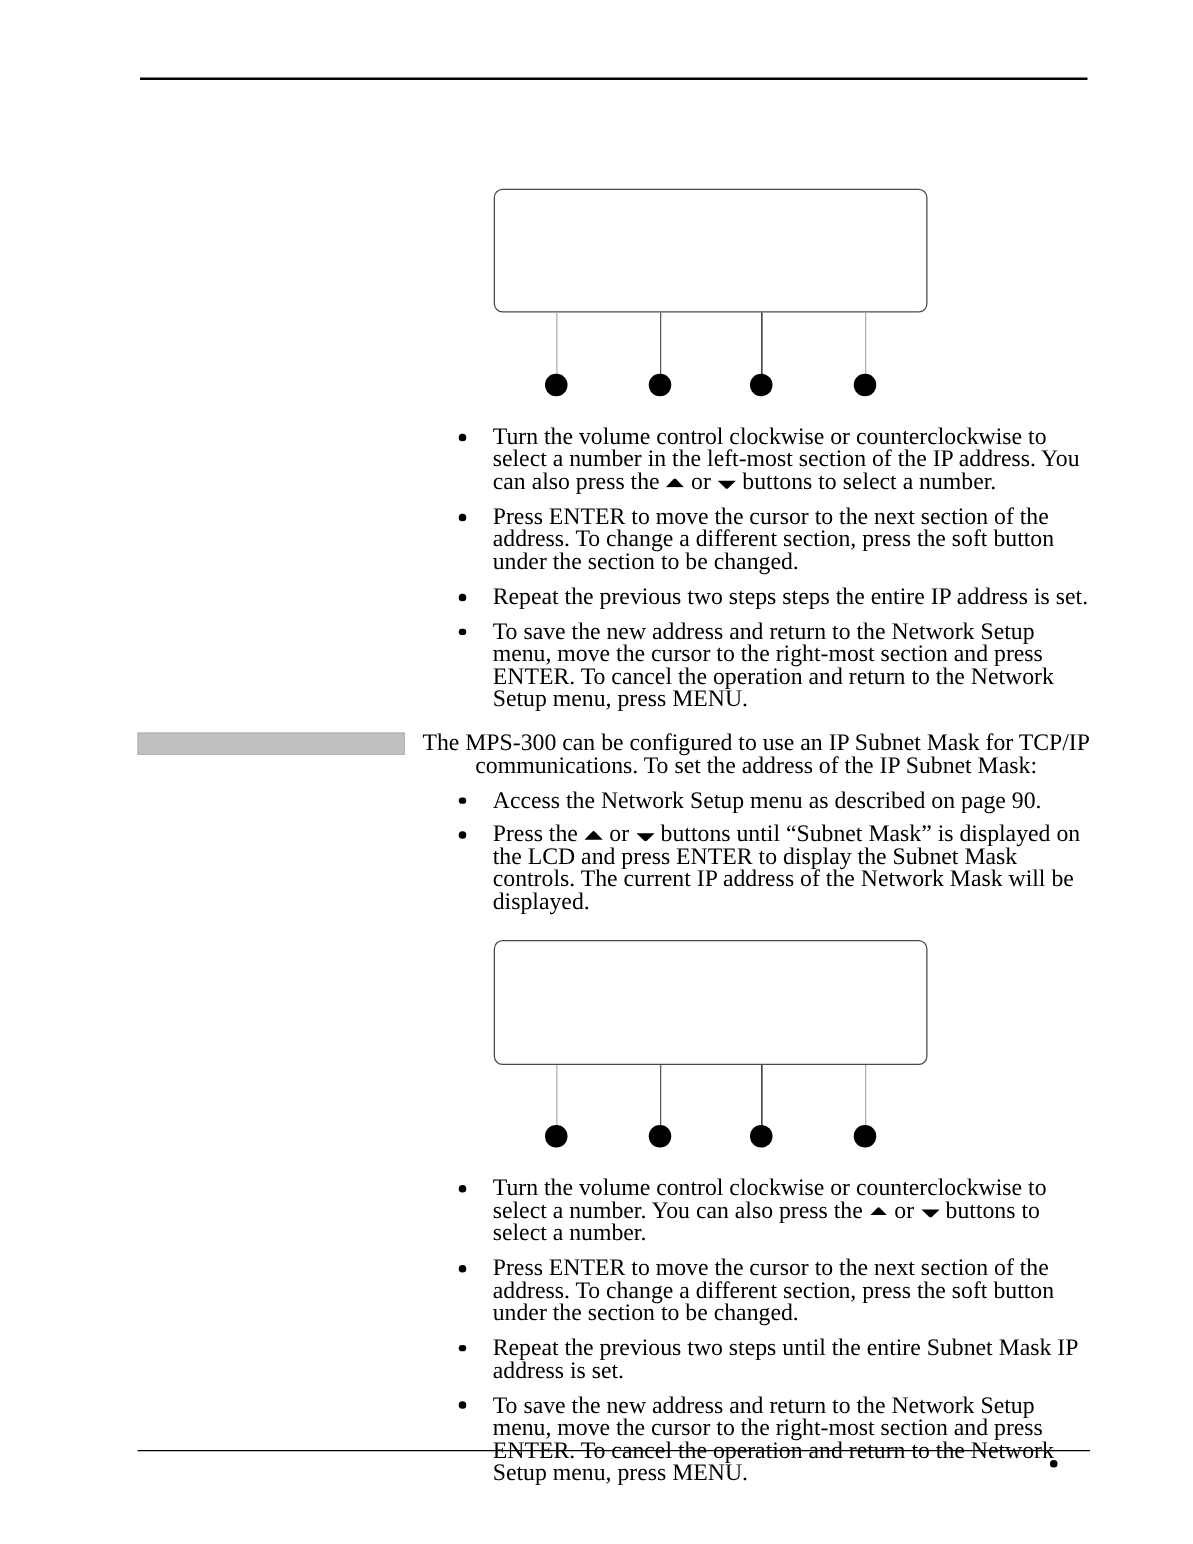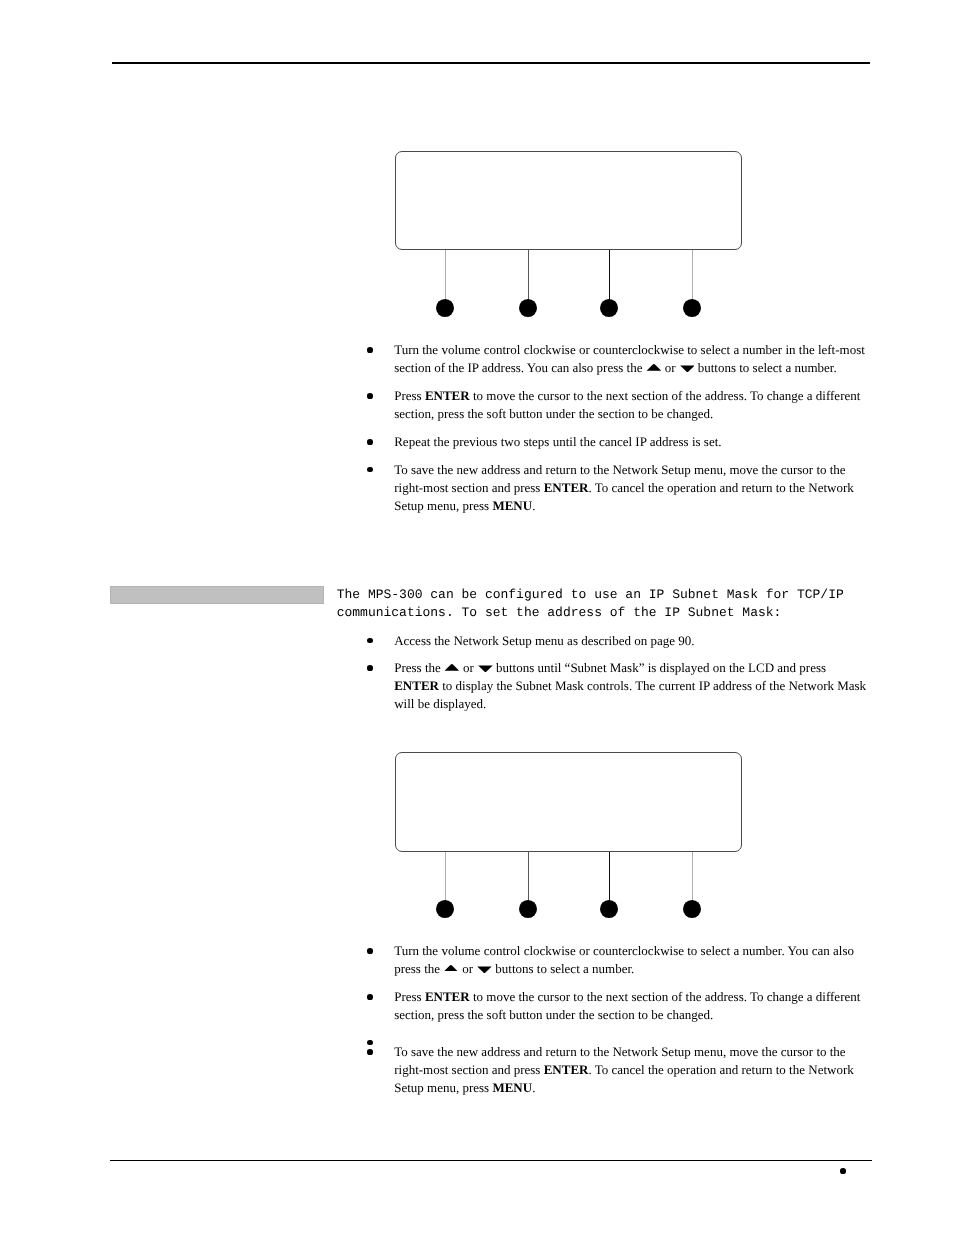--- a/index.html
+++ b/index.html
@@ -43,37 +43,36 @@
     border-radius:7px;
     box-sizing:border-box;
     background:#fff;
   }
   .leg { position:absolute; width:1px; background:#555; }
   .knob { position:absolute; width:17.9px; height:17.9px; border-radius:50%; background:#000; }
 
   
   .body-col {
     position:absolute; left:336.7px; top:0; width:536.5px;
-    font-size:13px; line-height:18.05px;
+    font-size:19px; line-height:18.05px;
   }
   p.para {
     margin:0; padding:0;
-    text-align:left;
-    font-family:Liberation Mono, monospace;
+    text-align:center;
   }
   ul.bul { margin:0; padding:0; list-style:none; }
   li.bul-item { position:relative; margin:0; padding:0 0 0 57.5px; }
   li.bul-item .bullet {
     position:absolute; left:30.2px; top:5.95px;
     width:5.7px; height:5.7px; border-radius:50%;
     background:#000; font-size:0; line-height:0;
   }
   .gap { height:9.7px; }
   .gap-intro { height:9.6px; }
-  b { font-weight:bold; }
+  b { font-weight:normal; }
   .tri { display:inline-block; }
   .tri svg { display:block; }
   .tri-up { width:15.7px; height:8.8px; vertical-align:1.8px; }
   .tri-dn { width:15.7px; height:7.6px; vertical-align:-0.1px; }
 </style>
 </head>
 <body>
 
 <div class="page">
 
@@ -108,21 +107,21 @@
   <div class="body-col" id="col-0" style="top:341.4px;">
       <ul class="bul">
         <li class="bul-item"><span class="bullet"></span><span>Turn the volume control clockwise or counterclockwise to select a number in the left-most section of the IP address. You can also press the </span><span class="tri tri-up"><svg viewBox="0 0 157 88">
               <path d="M6 88 L68 24 Q79 14 90 24 L152 88 Z" fill="currentColor"></path>
             </svg></span><span> or </span><span class="tri tri-dn"><svg viewBox="0 0 157 76">
               <path d="M12 6 L157 6 L95 66 Q84.5 76 74 66 Z" fill="currentColor"></path>
             </svg></span><span> buttons to select a number.</span></li>
         <li class="gap"></li>
         <li class="bul-item"><span class="bullet"></span><span>Press </span><b>ENTER</b><span> to move the cursor to the next section of the address. To change a different section, press the soft button under the section to be changed.</span></li>
         <li class="gap"></li>
-        <li class="bul-item"><span class="bullet"></span><span>Repeat the previous two steps until the cancel IP address is set.</span></li>
+        <li class="bul-item"><span class="bullet"></span><span>Repeat the previous two steps steps the entire IP address is set.</span></li>
         <li class="gap"></li>
         <li class="bul-item"><span class="bullet"></span><span>To save the new address and return to the Network Setup menu, move the cursor to the right-most section and press </span><b>ENTER</b><span>. To cancel the operation and return to the Network Setup menu, press </span><b>MENU</b><span>.</span></li>
       </ul>
     </div>
   <div class="body-col" id="col-1" style="top:585.9px;">
       <p class="para"><span>The MPS-300 can be configured to use an IP Subnet Mask for TCP/IP communications. To set the address of the IP Subnet Mask:</span></p>
       <div class="gap gap-intro"></div>
       <ul class="bul">
         <li class="bul-item"><span class="bullet"></span><span>Access the Network Setup menu as described on page 90.</span></li>
         <li class="gap"></li>
@@ -136,21 +135,21 @@
   <div class="body-col" id="col-2" style="top:942.1px;">
       <ul class="bul">
         <li class="bul-item"><span class="bullet"></span><span>Turn the volume control clockwise or counterclockwise to select a number. You can also press the </span><span class="tri tri-up"><svg viewBox="0 0 157 88">
               <path d="M6 88 L68 24 Q79 14 90 24 L152 88 Z" fill="currentColor"></path>
             </svg></span><span> or </span><span class="tri tri-dn"><svg viewBox="0 0 157 76">
               <path d="M12 6 L157 6 L95 66 Q84.5 76 74 66 Z" fill="currentColor"></path>
             </svg></span><span> buttons to select a number.</span></li>
         <li class="gap"></li>
         <li class="bul-item"><span class="bullet"></span><span>Press </span><b>ENTER</b><span> to move the cursor to the next section of the address. To change a different section, press the soft button under the section to be changed.</span></li>
         <li class="gap"></li>
-        <li class="bul-item"><span class="bullet"></span></li>
+        <li class="bul-item"><span class="bullet"></span><span>Repeat the previous two steps until the entire Subnet Mask IP address is set.</span></li>
         <li class="gap"></li>
         <li class="bul-item"><span class="bullet"></span><span>To save the new address and return to the Network Setup menu, move the cursor to the right-most section and press </span><b>ENTER</b><span>. To cancel the operation and return to the Network Setup menu, press </span><b>MENU</b><span>.</span></li>
       </ul>
     </div>
 
   <div class="rule-bottom"></div>
   <div class="footer-dot"></div>
 </div>
 
 </body></html>

